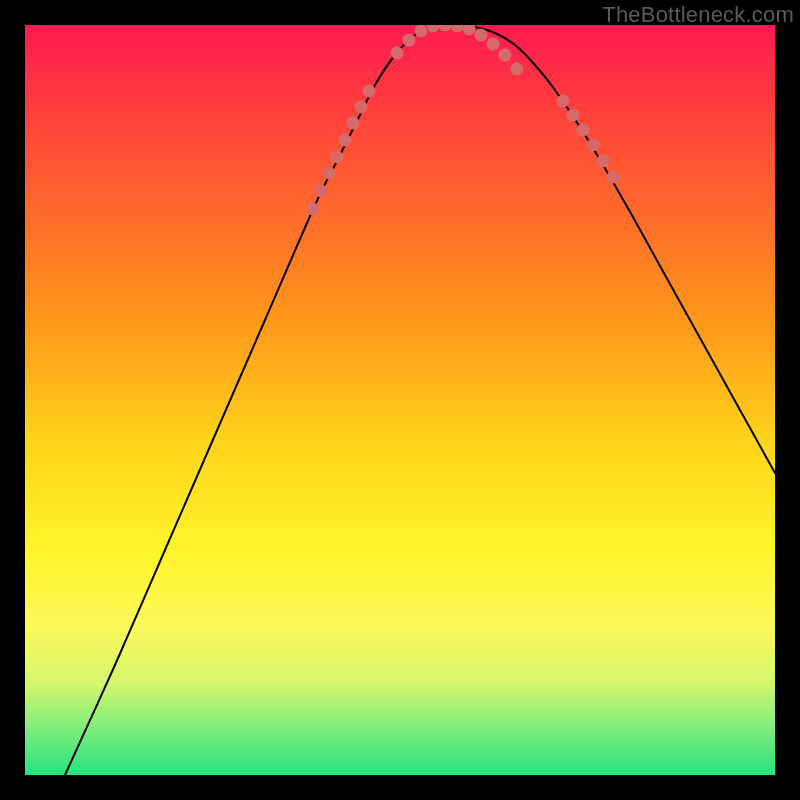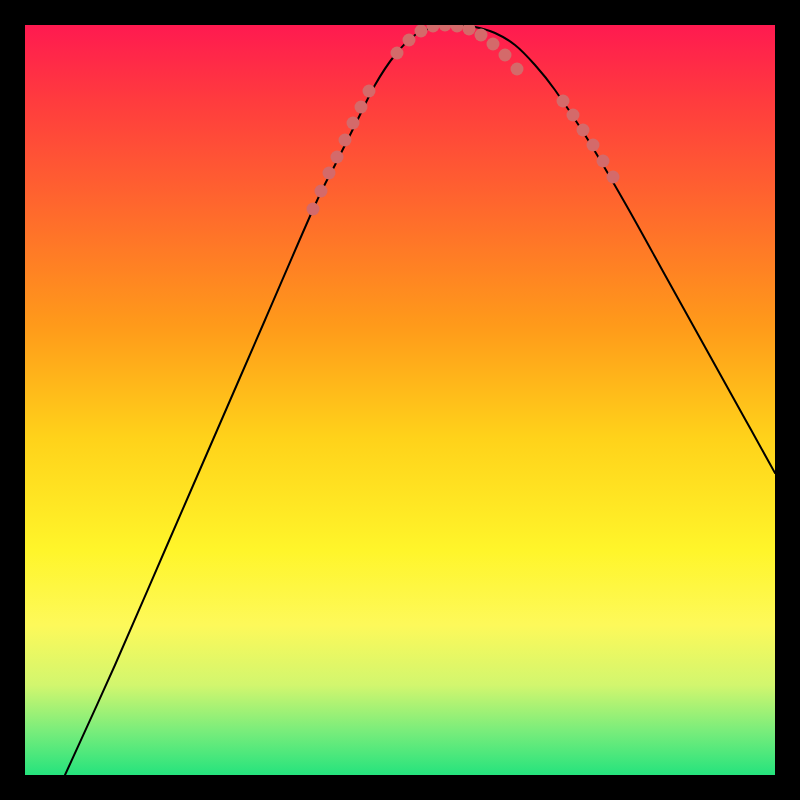--- a/index.html
+++ b/index.html
@@ -53,20 +53,21 @@
     font-size: 22px;
     color: #5a5a5a;
     letter-spacing: 0.2px;
     font-weight: 500;
   }
 </style>
 </head>
 <body>
 
 <div class="frame">
+  <div class="watermark">TheBottleneck.com</div>
   <div class="plot">
     <svg class="curve" viewBox="0 0 750 750" preserveAspectRatio="none">
       <path id="main-curve" fill="none" stroke="#000" stroke-width="2" stroke-linecap="round" d="M 40 750 C 48.3 731.7, 73.3 677.5, 90 640 C 106.7 602.5, 123.3 563.3, 140 525 C 156.7 486.7, 173.3 448.3, 190 410 C 206.7 371.7, 223.3 333.3, 240 295 C 256.7 256.7, 278.3 205.8, 290 180 C 301.7 154.2, 303.3 153.3, 310 140 C 316.7 126.7, 323.3 113.3, 330 100 C 336.7 86.7, 343.3 71.7, 350 60 C 356.7 48.3, 363.3 38.3, 370 30 C 376.7 21.7, 383.3 14.7, 390 10 C 396.7 5.3, 403.3 3.7, 410 2 C 416.7 0.3, 423.3 0.0, 430 0 C 436.7 0.0, 443.3 0.7, 450 2 C 456.7 3.3, 463.3 5.0, 470 8 C 476.7 11.0, 483.3 14.7, 490 20 C 496.7 25.3, 503.3 32.5, 510 40 C 516.7 47.5, 521.7 53.3, 530 65 C 538.3 76.7, 548.3 91.2, 560 110 C 571.7 128.8, 586.7 154.7, 600 178 C 613.3 201.3, 626.7 226.0, 640 250 C 653.3 274.0, 666.7 298.0, 680 322 C 693.3 346.0, 708.3 373.0, 720 394 C 731.7 415.0, 745.0 439.0, 750 448"></path>
       <g id="marker-group">
           <circle cx="288" cy="184" r="6.5" fill="#d46a6a"></circle>
           <circle cx="296" cy="166" r="6.5" fill="#d46a6a"></circle>
           <circle cx="304" cy="148" r="6.5" fill="#d46a6a"></circle>
           <circle cx="312" cy="132" r="6.5" fill="#d46a6a"></circle>
           <circle cx="320" cy="115" r="6.5" fill="#d46a6a"></circle>
           <circle cx="328" cy="98" r="6.5" fill="#d46a6a"></circle>

